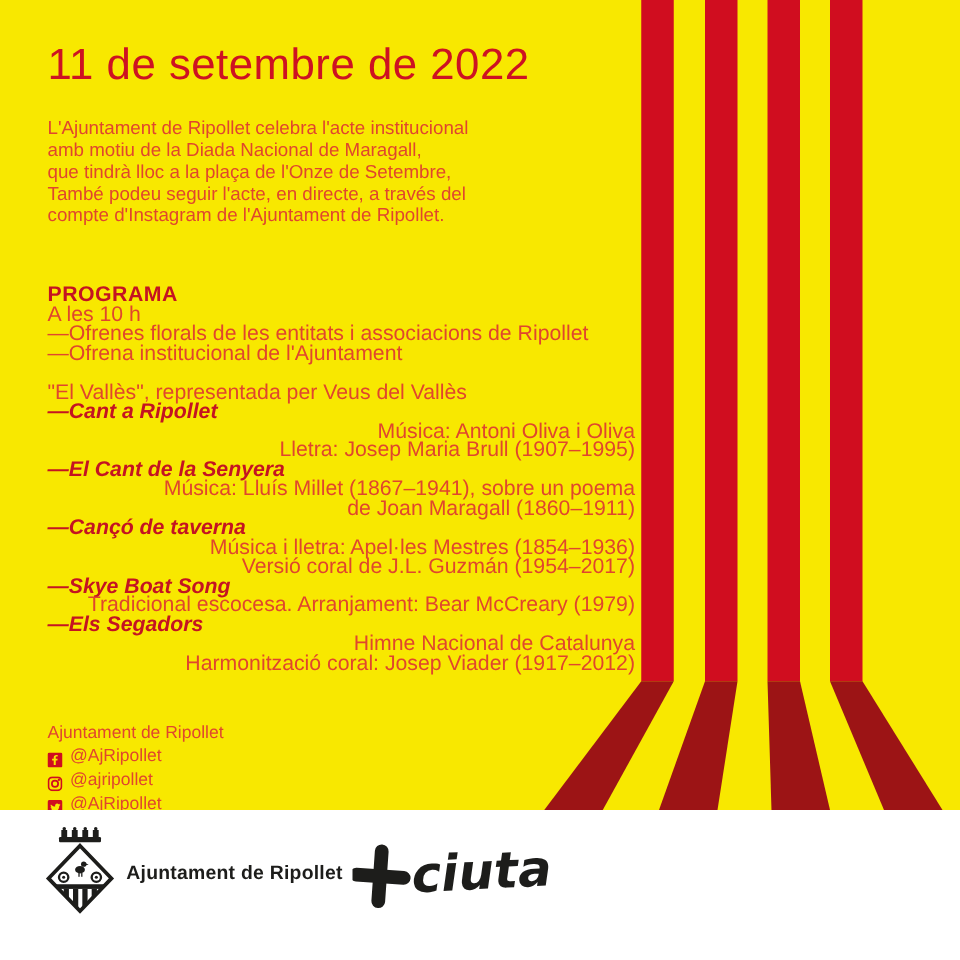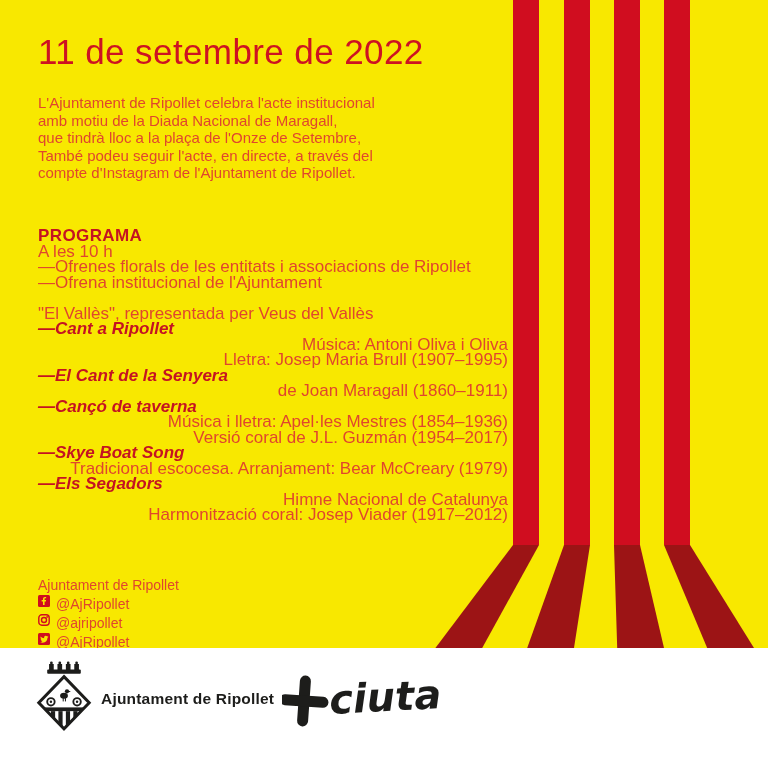--- a/index.html
+++ b/index.html
@@ -14,21 +14,21 @@
   .stripes-svg{position:absolute;left:0;top:0;pointer-events:none;}
   .content{position:absolute;left:0;top:0;width:688px;height:648px;}
   .page-title{position:absolute;left:38px;top:32px;font-size:35px;letter-spacing:.4px;color:var(--title_red);font-weight:400;}
   .intro{position:absolute;left:38px;top:94px;font-size:15px;line-height:17.6px;color:var(--body_red);}
   .program{position:absolute;left:38px;top:228px;font-size:17px;line-height:15.5px;color:var(--body_red);width:470px;}
   .program .heading{font-weight:700;color:var(--accent_red);letter-spacing:.4px;}
   .spacer{height:15.5px;}
   .song-title{font-weight:700;font-style:italic;color:var(--accent_red);}
   .song-detail{padding-left:14px;text-align:right;}
   .social{position:absolute;left:38px;top:576px;font-size:14px;line-height:19px;color:var(--body_red);}
-  .social-row{display:flex;align-items:flex-start;gap:6px;height:19px;}
+  .social-row{display:flex;align-items:flex-end;gap:6px;height:19px;}
   .social-row svg{flex:0 0 auto;display:block;}
   .footer{position:absolute;left:0;bottom:0;width:768px;height:120px;background:var(--white);display:flex;align-items:center;padding-left:36px;}
   .footer-inner{display:flex;align-items:center;margin-top:-18px;}
   .org-label{font-weight:700;font-size:15.5px;color:var(--footer_black);margin-left:9px;letter-spacing:.2px;}
   .brand-svg{margin-left:8px;}
   .brand-text{font-family:"DejaVu Sans",sans-serif;font-weight:bold;font-style:italic;}
 </style>
 </head>
 <body>
 
@@ -67,20 +67,21 @@
       <div>—Ofrenes florals de les entitats i associacions de Ripollet</div>
       <div>—Ofrena institucional de l'Ajuntament</div>
       <div class="spacer"></div>
       <div>"El Vallès", representada per Veus del Vallès</div>
 
       <div class="song-title">—Cant a Ripollet</div>
       <div class="song-detail">Música: Antoni Oliva i Oliva</div>
       <div class="song-detail">Lletra: Josep Maria Brull (1907–1995)</div>
 
       <div class="song-title">—El Cant de la Senyera</div>
+      <div class="song-detail">Música: Lluís Millet (1867–1941), sobre un poema</div>
       <div class="song-detail">de Joan Maragall (1860–1911)</div>
 
       <div class="song-title">—Cançó de taverna</div>
       <div class="song-detail">Música i lletra: Apel·les Mestres (1854–1936)</div>
       <div class="song-detail">Versió coral de J.L. Guzmán (1954–2017)</div>
 
       <div class="song-title">—Skye Boat Song</div>
       <div class="song-detail">Tradicional escocesa. Arranjament: Bear McCreary (1979)</div>
 
       <div class="song-title">—Els Segadors</div>

